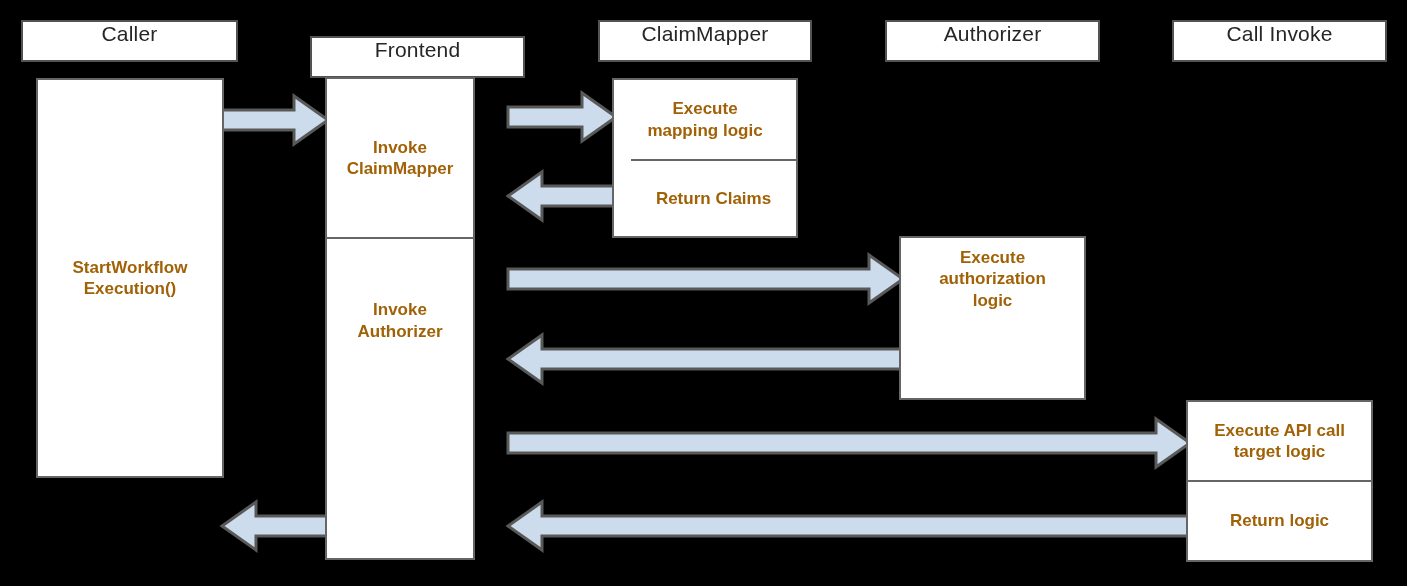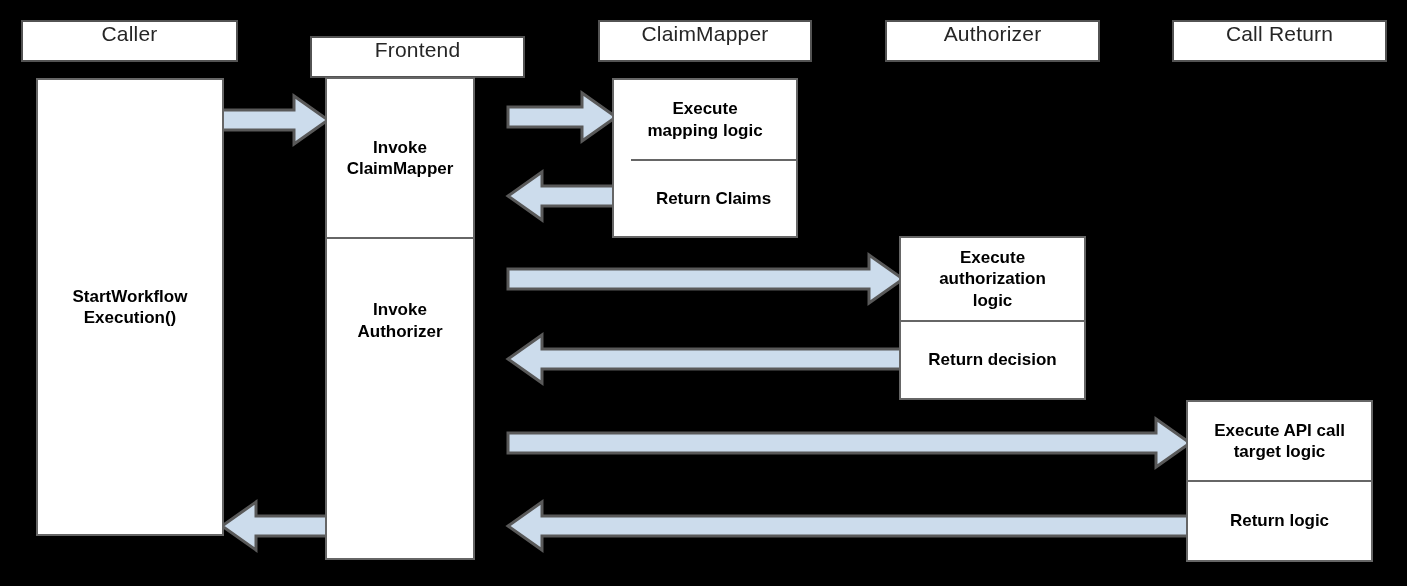--- a/index.html
+++ b/index.html
@@ -45,21 +45,21 @@
     display: flex;
     flex-direction: column;
     z-index: 3;
   }
   .lifeline-cell {
     flex: 1 1 auto;
     display: flex;
     align-items: center;
     justify-content: center;
     text-align: center;
-    color: #000000;
+    color: #a16207;
     font-size: 17px;
     font-weight: bold;
     line-height: 1.25;
     padding: 12px 6px;
     box-sizing: border-box;
     font-family: "Liberation Sans", sans-serif;
   }
   .lifeline-cell + .lifeline-cell {
     border-top: 2px solid #666666;
   }
@@ -89,24 +89,24 @@
 
   <div class="participant-header" style="left:598px; top:20px; width:214px; height:42px;">
     <span>ClaimMapper</span>
   </div>
 
   <div class="participant-header" style="left:885px; top:20px; width:215px; height:42px;">
     <span>Authorizer</span>
   </div>
 
   <div class="participant-header" style="left:1172px; top:20px; width:215px; height:42px;">
-    <span>Call Return</span>
+    <span>Call Invoke</span>
   </div>
 
-  <div class="lifeline" style="left:36px; top:78px; width:188px; height:458px;">
+  <div class="lifeline" style="left:36px; top:78px; width:188px; height:400px;">
     <div class="lifeline-cell">
       <span>StartWorkflow<br>Execution()</span>
     </div>
   </div>
 
   <div class="lifeline" style="left:325px; top:77px; width:150px; height:483px;">
     <div class="lifeline-cell" style="height:158px; flex:0 0 158px;">
       <span>Invoke<br>ClaimMapper</span>
     </div>
     <div class="lifeline-cell" style="height:165px; flex:0 0 165px;">
@@ -119,23 +119,20 @@
       <span>Execute<br>mapping logic</span>
     </div>
     <div class="lifeline-cell" style="flex:1 1 auto;margin-left:17px;">
       <span>Return Claims</span>
     </div>
   </div>
 
   <div class="lifeline" style="left:899px; top:236px; width:187px; height:164px;">
     <div class="lifeline-cell" style="height:82px; flex:0 0 82px;">
       <span>Execute<br>authorization<br>logic</span>
-    </div>
-    <div class="lifeline-cell" style="flex:1 1 auto;">
-      <span>Return decision</span>
     </div>
   </div>
 
   <div class="lifeline" style="left:1186px; top:400px; width:187px; height:162px;">
     <div class="lifeline-cell" style="height:78px; flex:0 0 78px;">
       <span>Execute API call<br>target logic</span>
     </div>
     <div class="lifeline-cell" style="flex:1 1 auto;">
       <span>Return logic</span>
     </div>

